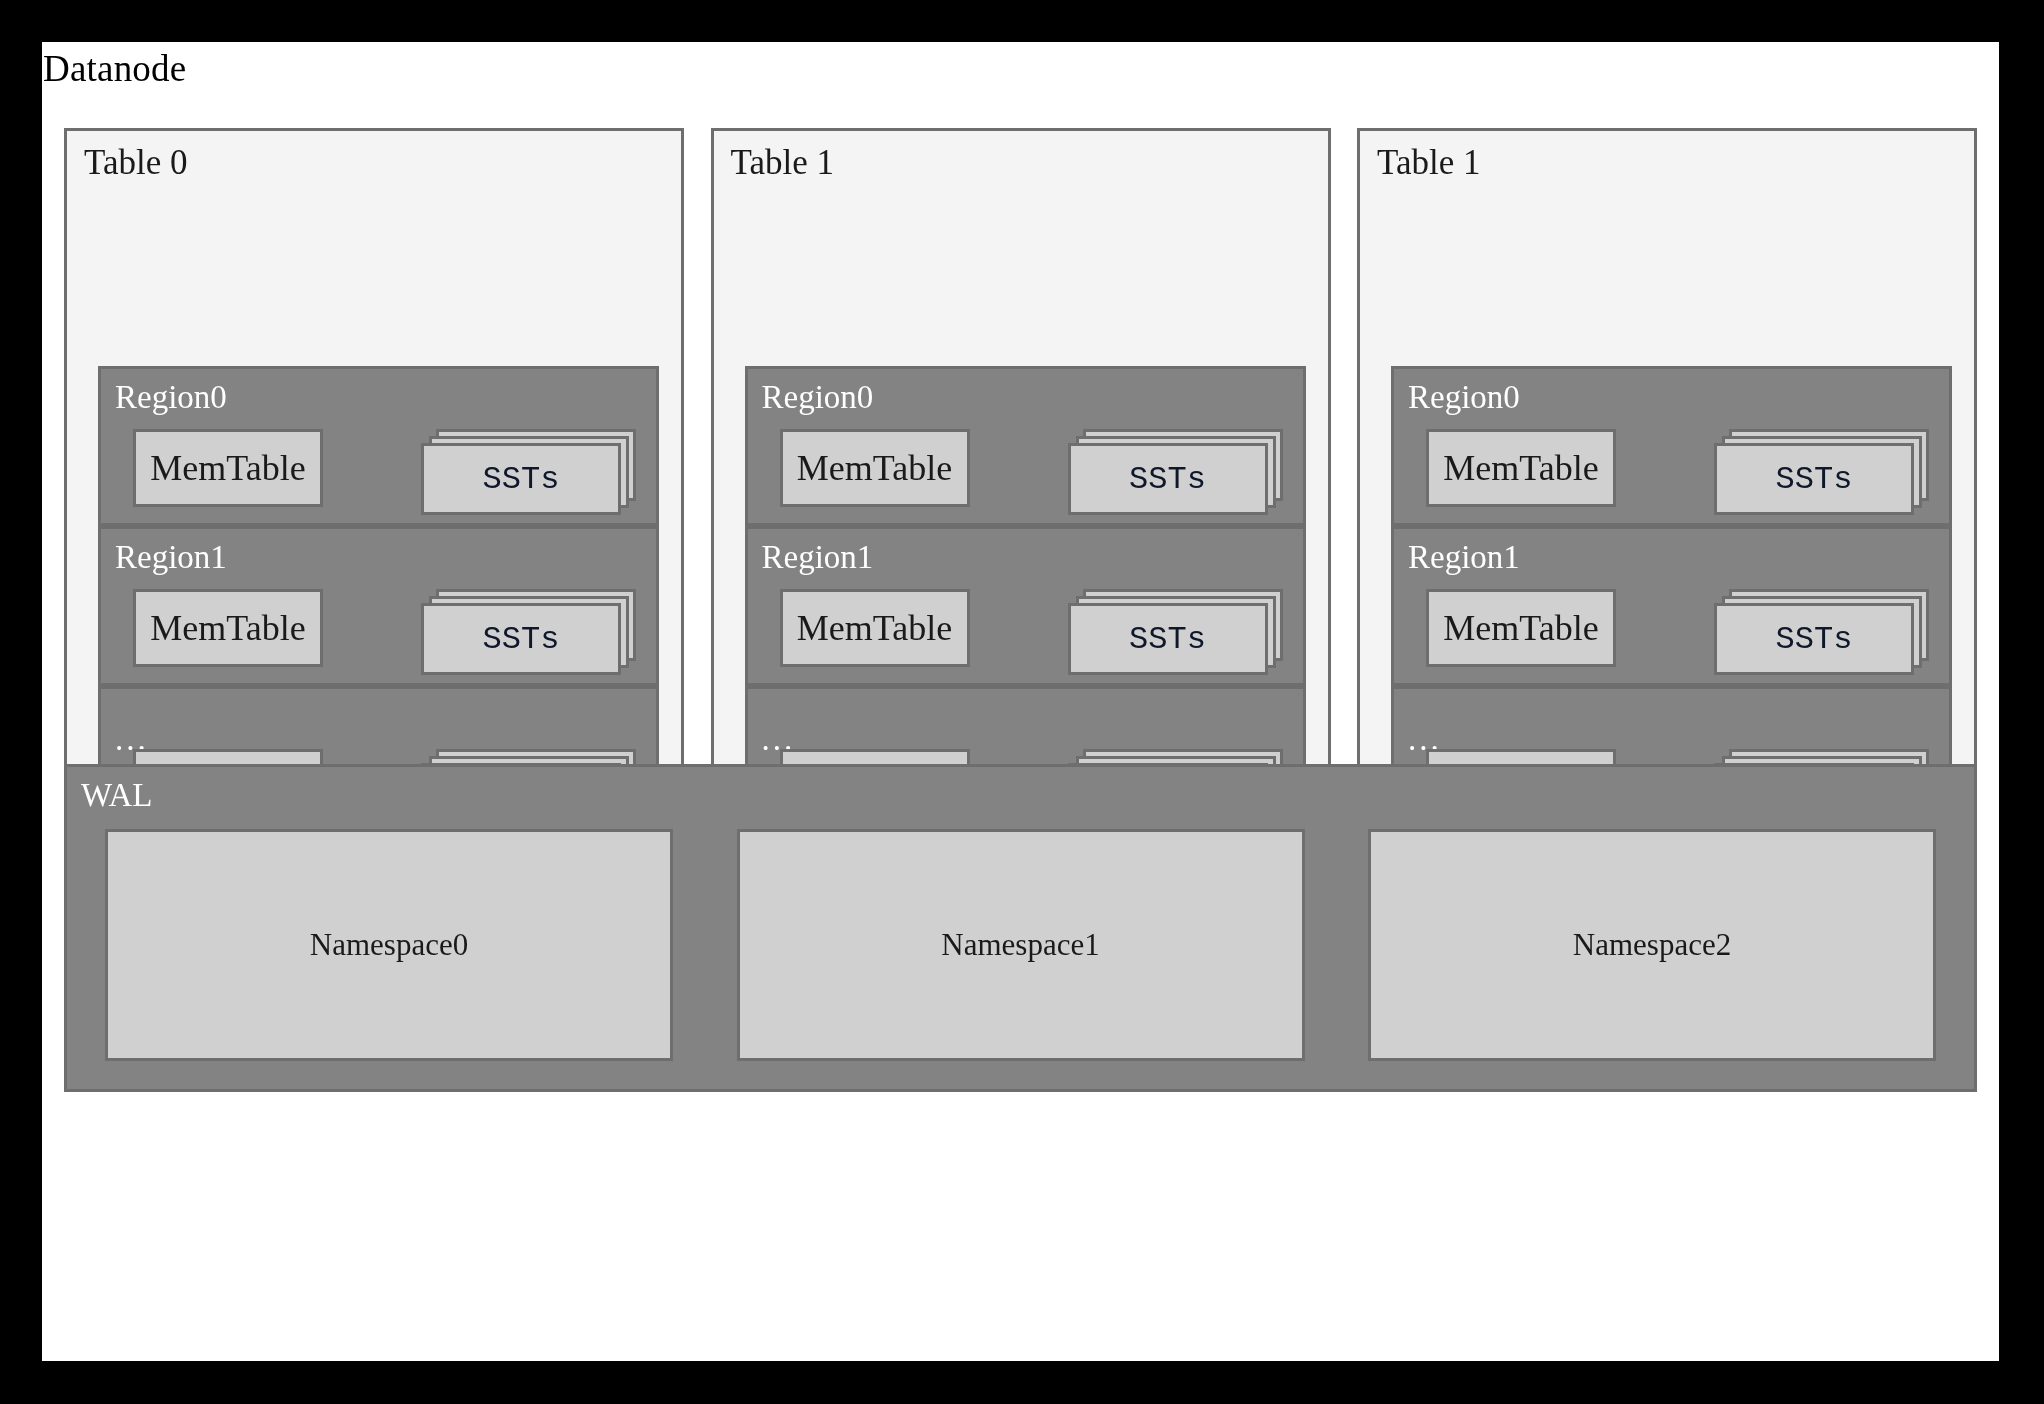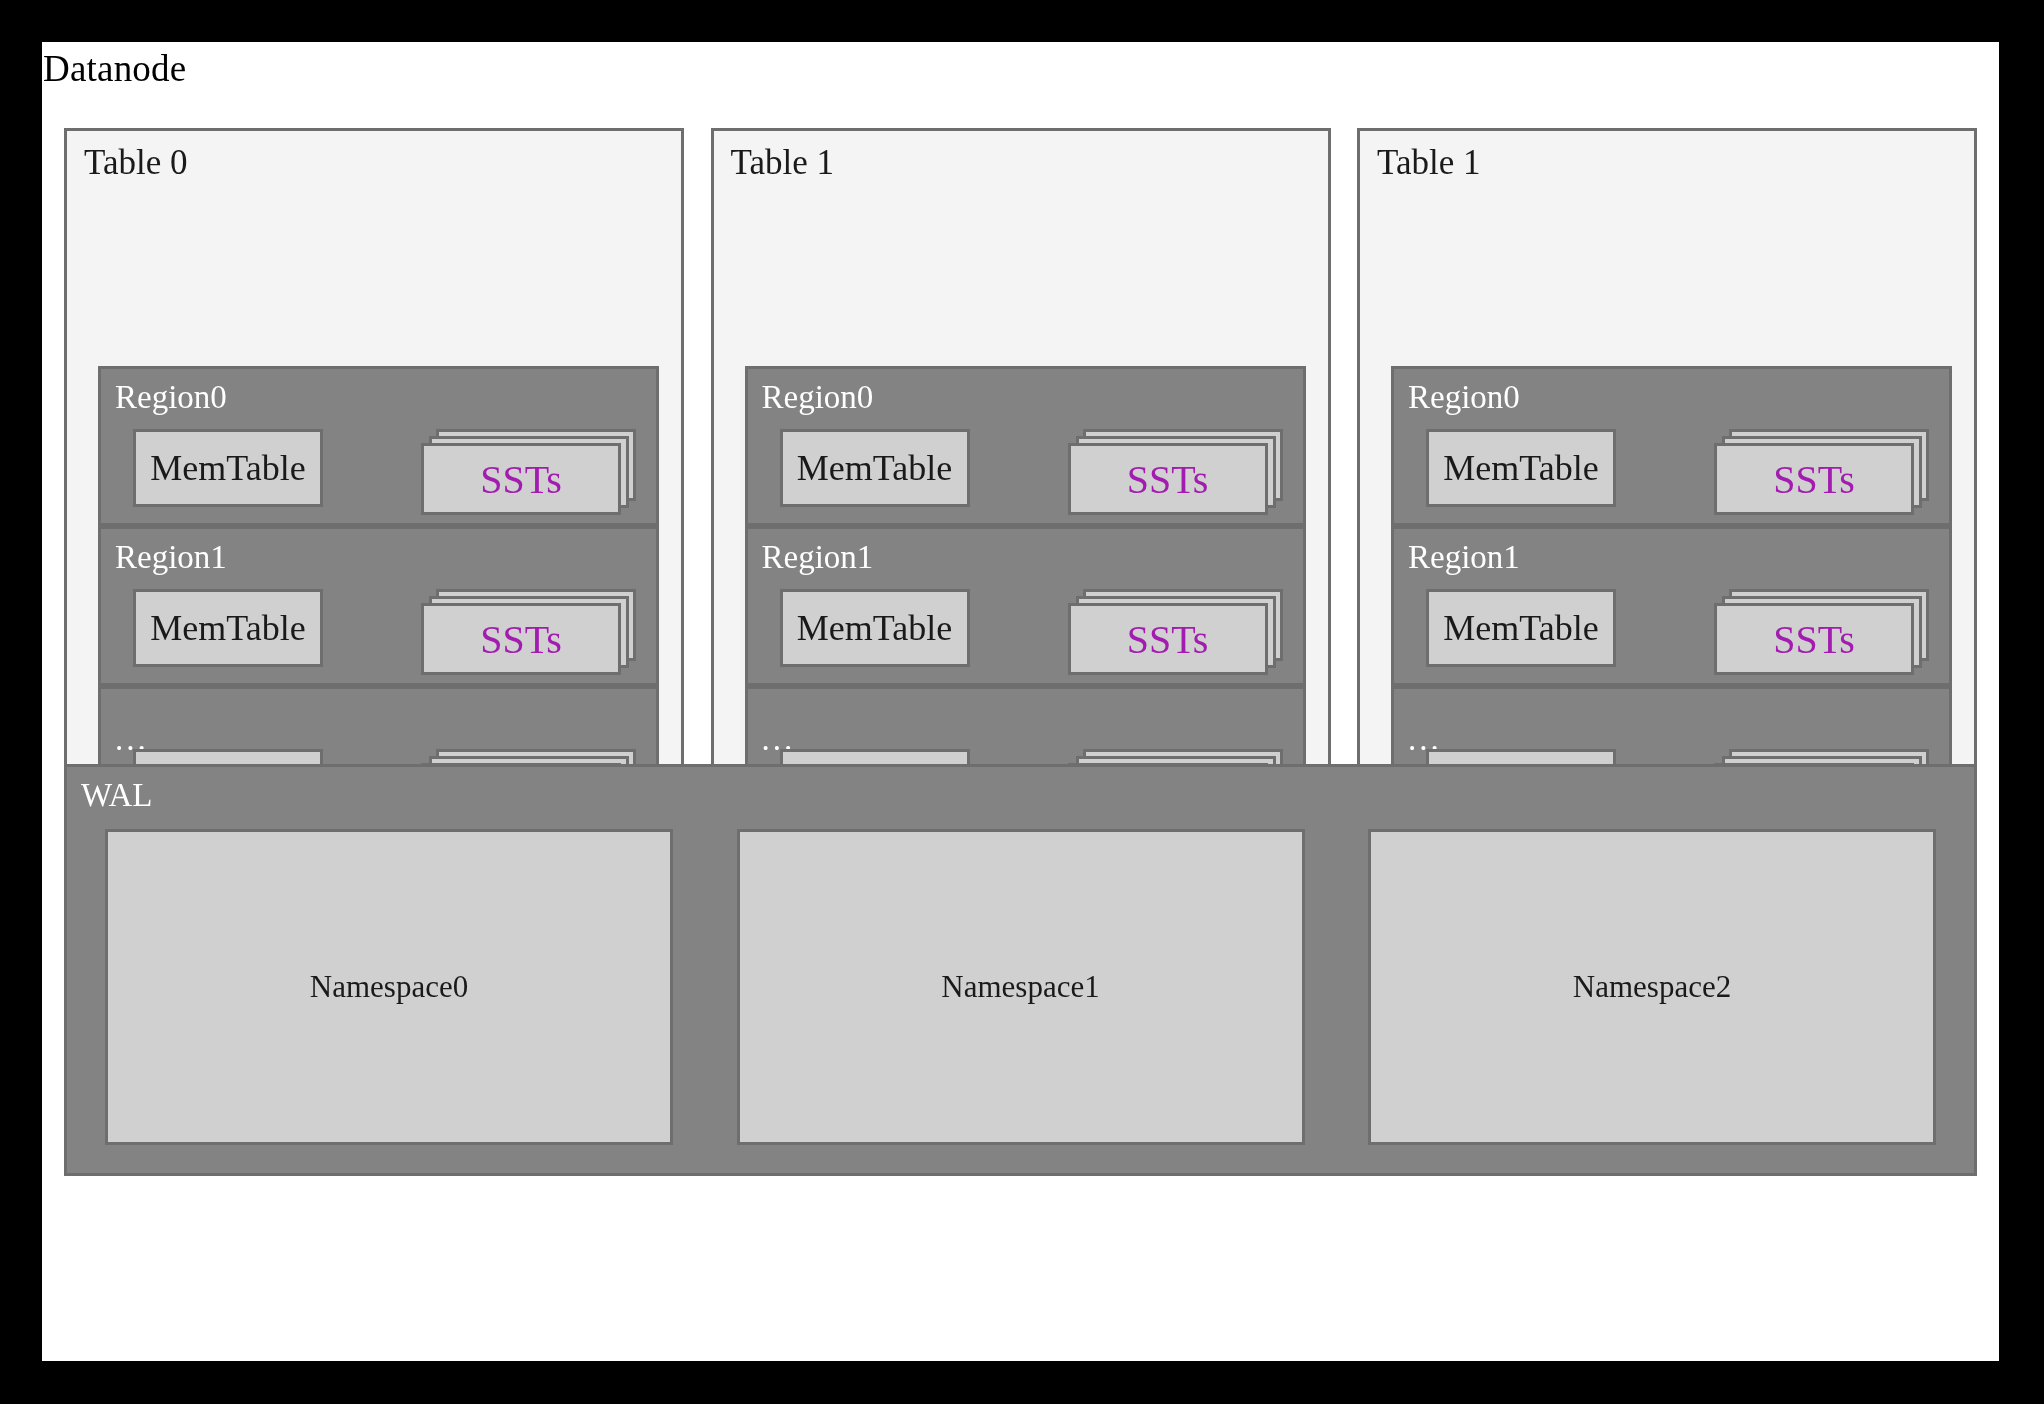--- a/index.html
+++ b/index.html
@@ -144,37 +144,38 @@
     border: 3px solid #6e6e6e;
   }
   .ssts-stack .layer.l3 { left: 15px; top: 0px;  }
   .ssts-stack .layer.l2 { left: 8px;  top: 7px;  }
   .ssts-stack .layer.l1 {
     left: 0px;
     top: 14px;
     display: flex;
     align-items: center;
     justify-content: center;
-    font-size: 40px;
-    color: #a21caf;
+    font-size: 32px;
+    color: #0f172a;
+    font-family: Liberation Mono, monospace;
   }
 
   
   .region-box.dots .region-inner { bottom: 14px; height: 80px; }
   .region-box.dots .memtable { height: 80px; }
   .region-box.dots .ssts-stack { height: 88px; }
   .region-box.dots .ssts-stack .layer { height: 74px; }
 
   
   .wal {
     position: absolute;
     left: 22px;
     top: 722px;
     width: 1913px;
-    height: 412px;
+    height: 328px;
     box-sizing: border-box;
     background: #838383;
     border: 3px solid #6e6e6e;
     padding-left: 21px;
   }
 
   .wal-label {
     position: absolute;
     left: 14px;
     top: 12px;

